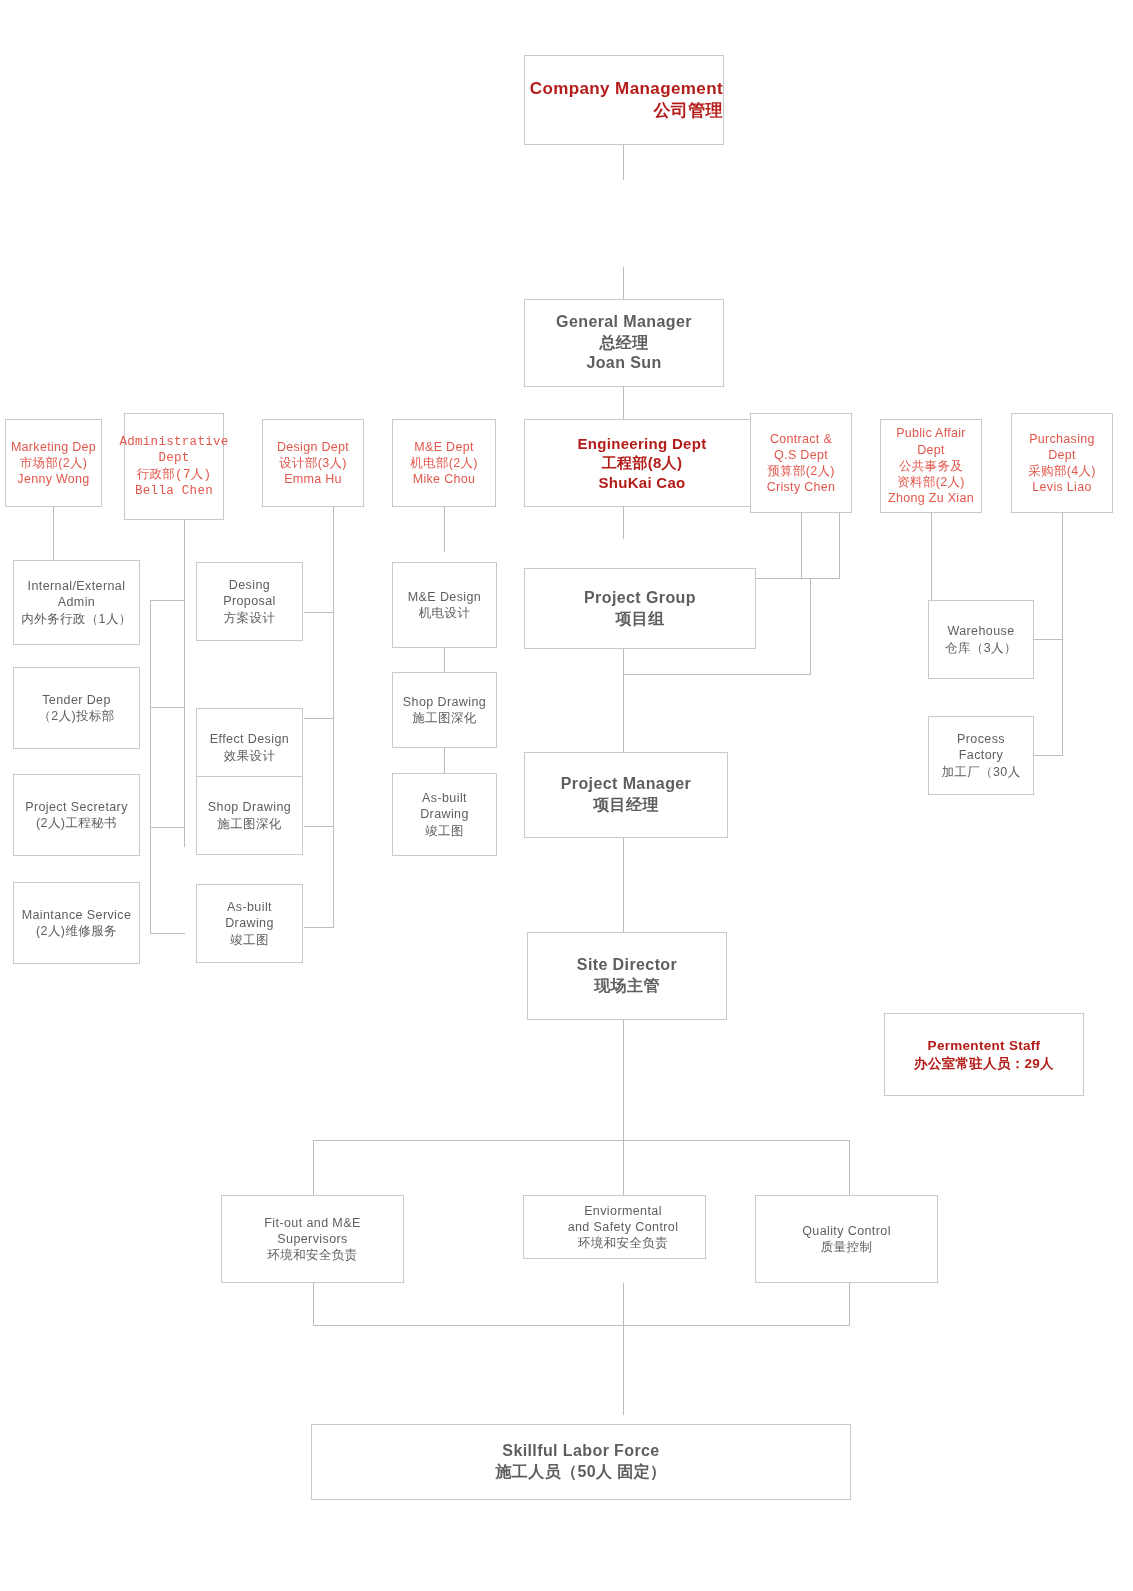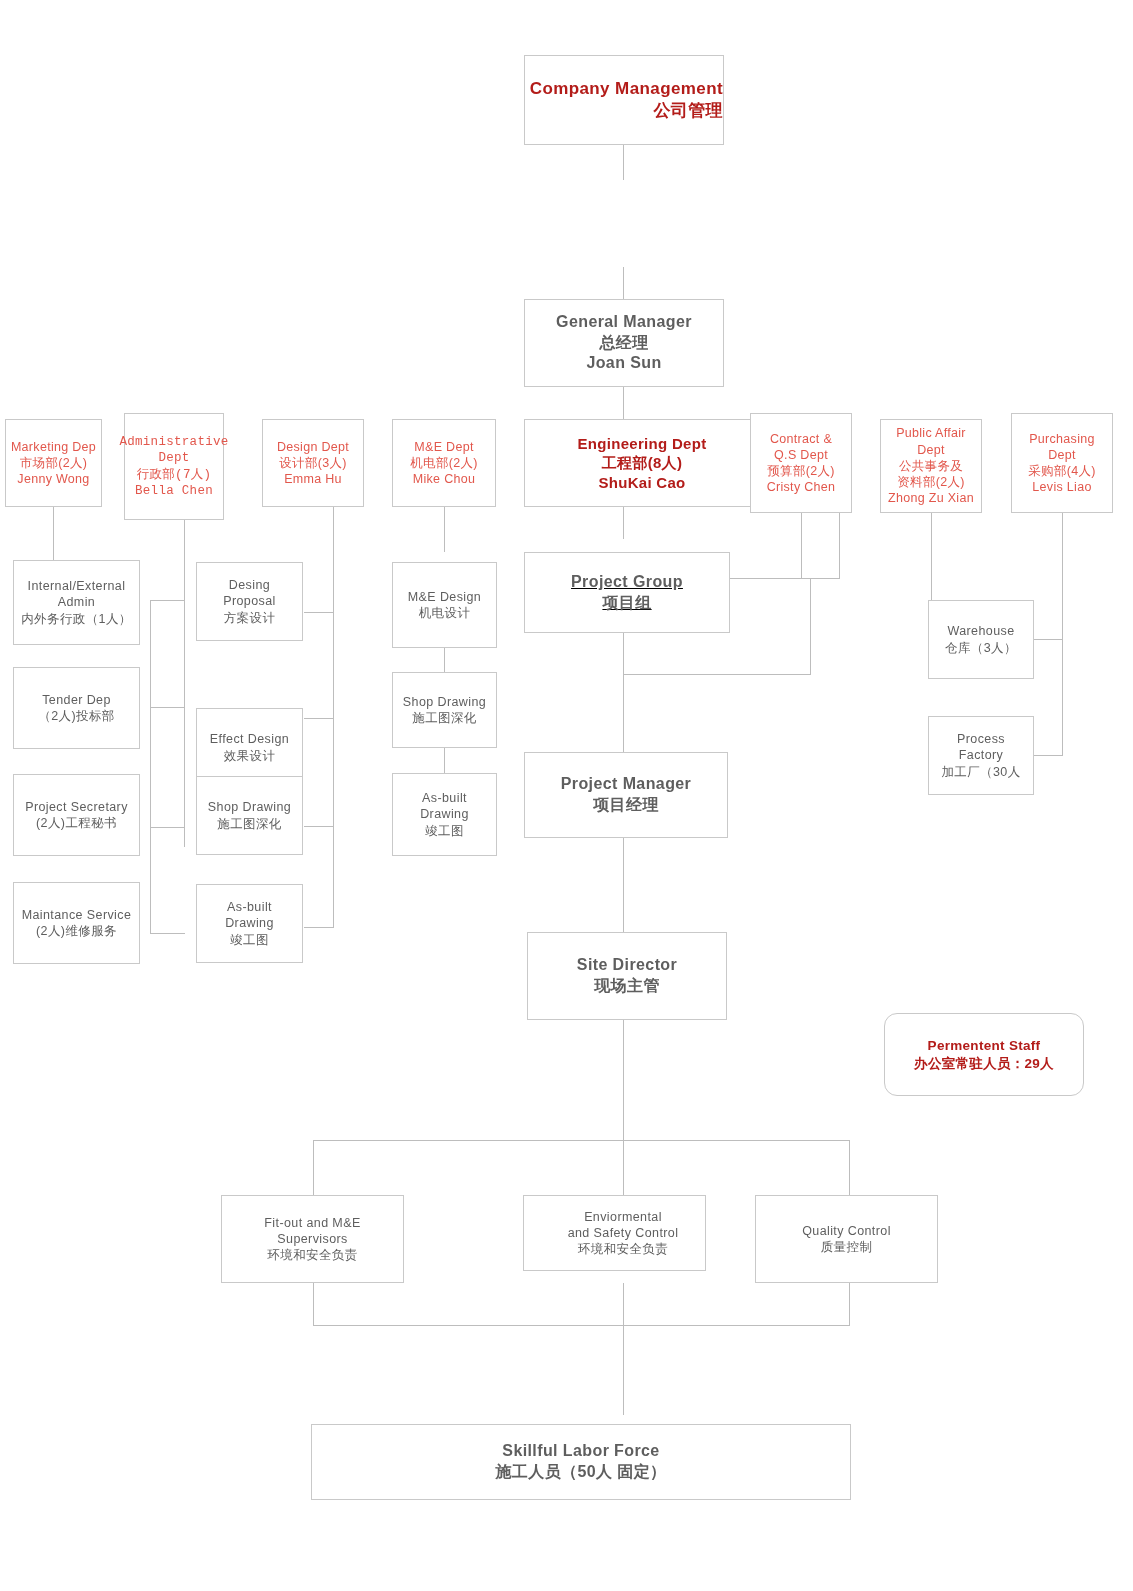--- a/index.html
+++ b/index.html
@@ -226,21 +226,21 @@
   <div class="node grey t-sub" style="left:392px; top:672px; width:105px; height:76px;">
     <span class="ln">Shop Drawing</span>
     <span class="ln">施工图深化</span>
   </div>
   <div class="node grey t-sub" style="left:392px; top:773px; width:105px; height:83px;">
     <span class="ln">As-built</span>
     <span class="ln">Drawing</span>
     <span class="ln">竣工图</span>
   </div>
 
-  <div class="node grey t-major" style="left:524px; top:552px; width:206px; height:81px;text-decoration:underline;">
+  <div class="node grey t-major" style="left:524px; top:568px; width:232px; height:81px;">
     <span class="ln">Project Group</span>
     <span class="ln">项目组</span>
   </div>
 
   <div class="node grey t-major" style="left:524px; top:752px; width:204px; height:86px;">
     <span class="ln">Project Manager</span>
     <span class="ln">项目经理</span>
   </div>
 
   <div class="node grey t-major" style="left:527px; top:932px; width:200px; height:88px;">
@@ -251,31 +251,31 @@
   <div class="node grey t-sub" style="left:928px; top:600px; width:106px; height:79px;">
     <span class="ln">Warehouse</span>
     <span class="ln">仓库（3人）</span>
   </div>
   <div class="node grey t-sub" style="left:928px; top:716px; width:106px; height:79px;">
     <span class="ln">Process</span>
     <span class="ln">Factory</span>
     <span class="ln">加工厂（30人</span>
   </div>
 
-  <div class="node darkred t-staff" style="left:884px; top:1013px; width:200px; height:83px;border-radius:13px;">
+  <div class="node darkred t-staff" style="left:884px; top:1013px; width:200px; height:83px;">
     <span class="ln">Permentent Staff</span>
     <span class="ln">办公室常驻人员：29人</span>
   </div>
 
   <div class="node grey t-sub" style="left:221px; top:1195px; width:183px; height:88px;">
     <span class="ln">Fit-out and M&amp;E</span>
     <span class="ln">Supervisors</span>
     <span class="ln">环境和安全负责</span>
   </div>
-  <div class="node grey t-sub" style="left:523px; top:1195px; width:183px; height:76px;padding-left:17px;">
+  <div class="node grey t-sub" style="left:523px; top:1195px; width:183px; height:64px;padding-left:17px;">
     <span class="ln">Enviormental</span>
     <span class="ln">and Safety Control</span>
     <span class="ln">环境和安全负责</span>
   </div>
   <div class="node grey t-sub" style="left:755px; top:1195px; width:183px; height:88px;">
     <span class="ln">Quality Control</span>
     <span class="ln">质量控制</span>
   </div>
 
   <div class="node grey t-bottom" style="left:311px; top:1424px; width:540px; height:76px;">

